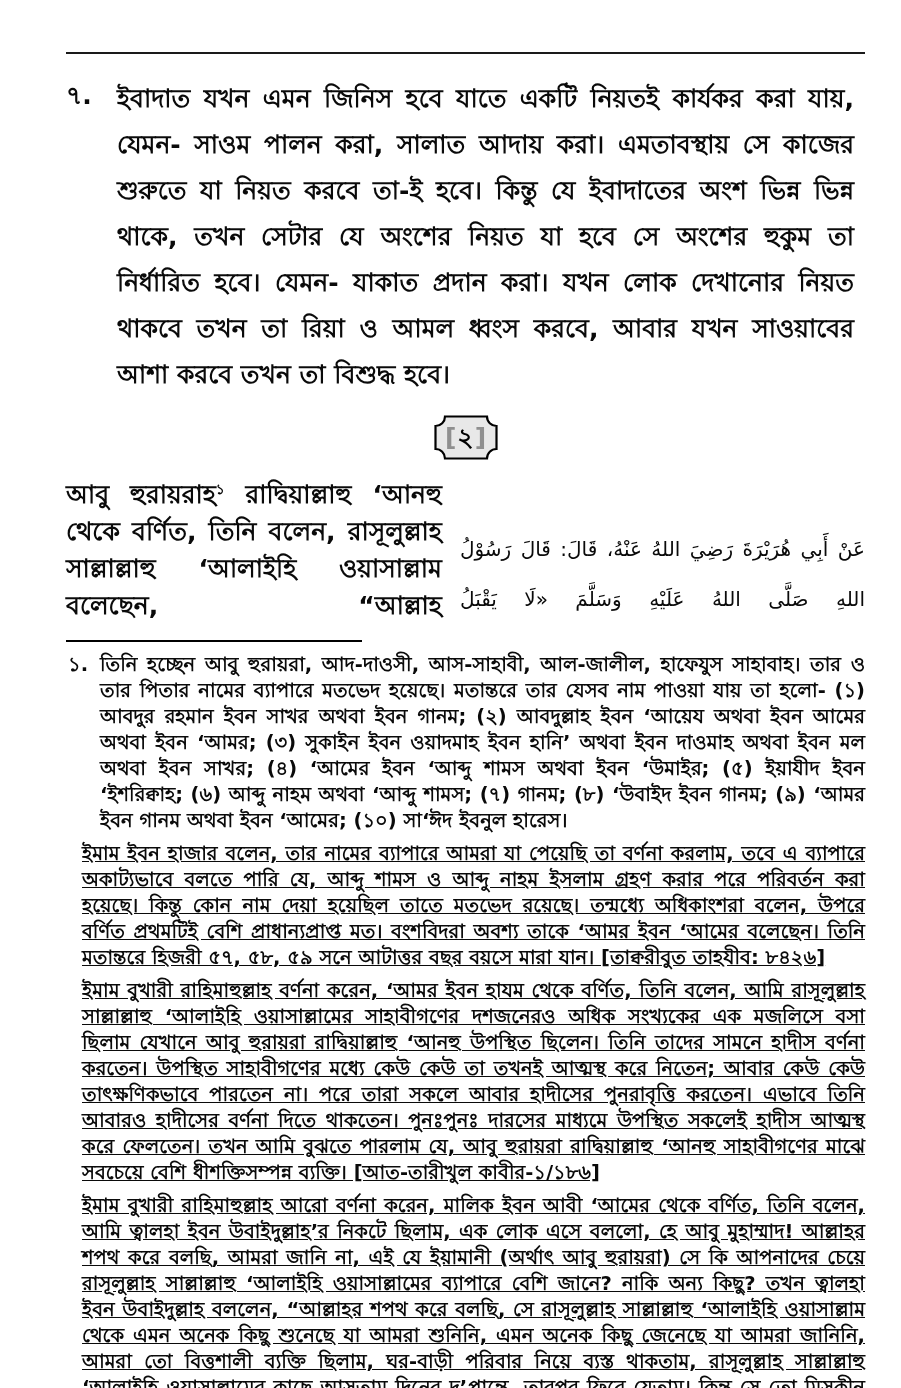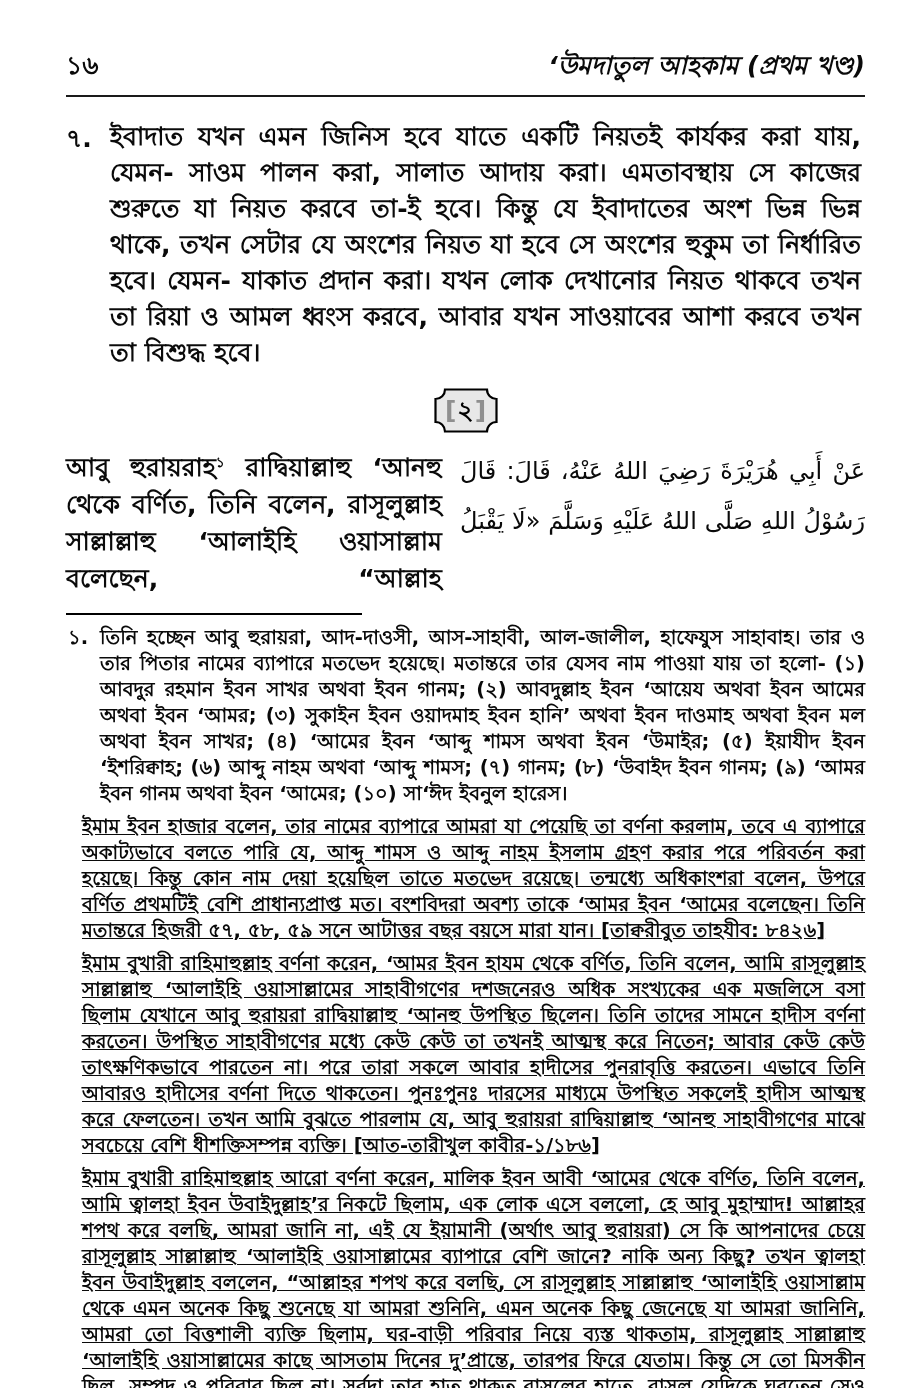--- a/index.html
+++ b/index.html
@@ -11,61 +11,57 @@
   }
   
   .hdr{display:flex;justify-content:space-between;align-items:baseline;}
   .hdr .pageno{font-size:25px;font-weight:bold;}
   .hdr .title{font-size:25px;font-weight:bold;font-style:italic;}
   .hdr-rule{border:none;border-top:2.5px solid #1a1a1a;margin:6px 0 0 0;}
   
   .body-item{position:relative;padding-left:40px;margin-top:22px;}
   .body-item .no{position:absolute;left:0;top:0;font-size:25px;font-weight:bold;}
   .body-item .txt{
-    margin:4px;font-size:25px;line-height:36px;font-weight:bold;text-align:justify;
+    margin:11px;font-size:25px;line-height:46px;font-weight:bold;text-align:justify;
   }
   
   .badge{position:relative;width:66px;height:47px;margin:16px auto 10px auto;}
   .badge svg{position:absolute;inset:0;}
   .badge .lbl{
     position:absolute;inset:0;display:flex;align-items:center;justify-content:center;
     font-size:25px;font-weight:bold;line-height:1;
   }
   .badge .bracket{color:#8f8f8f;}
   .badge .num{color:#000;padding:0 1px;}
   
-  .hadith{display:flex;align-items:flex-start;margin-top:6px;}
+  .hadith{display:flex;align-items:flex-end;margin-top:6px;}
   .hadith-bn{
     width:376px;font-size:25px;line-height:37px;font-weight:bold;
     text-align:justify;text-align-last:justify;
   }
   .hadith-bn sup{font-size:0.55em;vertical-align:super;}
   .col-divider{width:2px;background:#111;margin:2px 8px 2px 8px;}
   .hadith-ar{
-    flex:1;direction:rtl;font-size:24px;line-height:50px;
+    flex:1;direction:rtl;font-size:20px;line-height:50px;
     text-align:justify;text-align-last:justify;padding-top:2px;
     font-family:"DejaVu Sans","Liberation Serif",serif;
   }
   
   .fn-rule{border:none;border-top:2px solid #000;width:296px;margin:16px 0 10px 0;}
   .footnote{font-size:19.5px;line-height:26px;font-weight:bold;}
   .footnote p{margin:0 0 7px 0;text-align:justify;}
   .fn-first{position:relative;padding-left:34px;}
   .fn-first .marker{position:absolute;left:2px;top:0;}
   .fn-para{padding-left:16px;text-decoration:underline;}
 </style>
 </head>
 <body>
 
 <div class="page">
 
-  <header class="hdr">
-    <span class="pageno">১৬</span>
-    <span class="title">‘উমদাতুল আহকাম (প্রথম খণ্ড)</span>
-  </header>
   <hr class="hdr-rule">
 
   <section class="body-item">
     <span class="no">৭.</span>
     <p class="txt">ইবাদাত যখন এমন জিনিস হবে যাতে একটি নিয়তই কার্যকর করা যায়, যেমন- সাওম পালন করা, সালাত আদায় করা। এমতাবস্থায় সে কাজের শুরুতে যা নিয়ত করবে তা-ই হবে। কিন্তু যে ইবাদাতের অংশ ভিন্ন ভিন্ন থাকে, তখন সেটার যে অংশের নিয়ত যা হবে সে অংশের হুকুম তা নির্ধারিত হবে। যেমন- যাকাত প্রদান করা। যখন লোক দেখানোর নিয়ত থাকবে তখন তা রিয়া ও আমল ধ্বংস করবে, আবার যখন সাওয়াবের আশা করবে তখন তা বিশুদ্ধ হবে।</p>
   </section>
 
   <div class="badge">
     <svg width="66" height="47" viewBox="0 0 66 47">
       <path d="M 12,2.5 H 54 A 9.5,9.5 0 0 0 63.5,12 V 35 A 9.5,9.5 0 0 0 54,44.5 H 12 A 9.5,9.5 0 0 0 2.5,35 V 12 A 9.5,9.5 0 0 0 12,2.5 Z" fill="#e8e8e8" stroke="#000000" stroke-width="2.2"></path>

